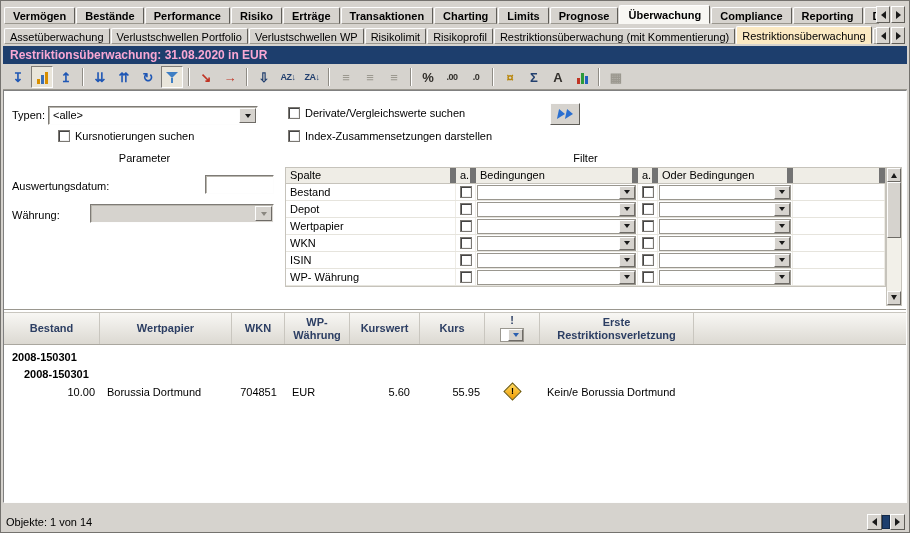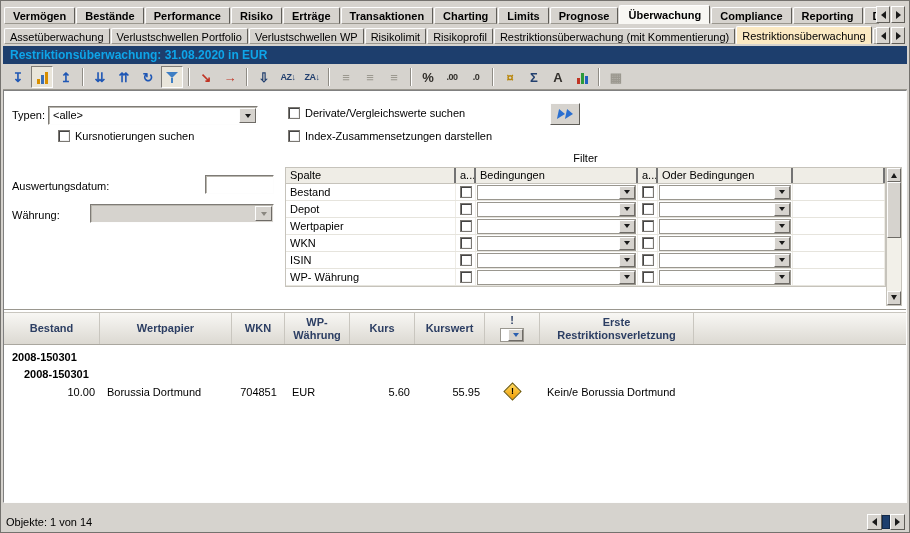--- a/index.html
+++ b/index.html
@@ -19,21 +19,21 @@
   .tabnav.r1{right:4px;top:5px}.tabnav.r2{right:4px;top:26px}
   .navbtn{width:12px;height:15px;background:#d6d3ce;border:1px solid;border-color:#fdfdfd #5f5d58 #5f5d58 #fdfdfd;
           display:flex;align-items:center;justify-content:center}
   .t-left{width:0;height:0;border:4px solid transparent;border-right:5px solid #1a1a1a;margin-left:-4px}
   .t-right{width:0;height:0;border:4px solid transparent;border-left:5px solid #1a1a1a;margin-right:-4px}
   .t-up{width:0;height:0;border:3px solid transparent;border-bottom:5px solid #1a1a1a;margin-bottom:2px}
   .t-down{width:0;height:0;border:3px solid transparent;border-top:5px solid #1a1a1a;margin-top:2px}
   .t-down.sm{border-width:3px;border-top-width:4px;margin-top:3px}
   .c-bluecaret{border-top-color:#2a5fb0}
   
-  .titlebar{position:absolute;left:2px;right:2px;top:45px;height:18px;background:#1d3e6d;color:#0ea5e9;
+  .titlebar{position:absolute;left:2px;right:2px;top:45px;height:18px;background:#1d3e6d;color:#f9a8d4;
             font-size:12px;font-weight:bold;display:flex;align-items:center;padding-left:7px;box-sizing:border-box}
   
   .toolbar{position:absolute;left:2px;right:2px;top:64px;height:25px;background:#d6d3ce;border-bottom:1px solid #9a978f;
            display:flex;align-items:center;padding:0 4px;gap:2px;box-sizing:border-box}
   .tbtn{width:20px;height:20px;flex:none;display:flex;align-items:center;justify-content:center;
         border:1px solid transparent;cursor:default}
   .tbtn.pressed{background:#e9e5da;border-color:#7e7b76 #fdfdfd #fdfdfd #7e7b76}
   .tbtn .g{font-size:13px;line-height:13px;font-style:normal;font-weight:bold}
   .c-blue{color:#1f57b5}.c-red{color:#c03424}.c-navy{color:#23406f}.c-gold{color:#b8860b}.c-dark{color:#33302c}
   .c-dis{color:#9b988f}
@@ -60,21 +60,21 @@
   .txt{position:absolute;box-sizing:border-box;background:#fff;border:1px solid;border-color:#7e7b76 #fdfdfd #fdfdfd #7e7b76;
        box-shadow:inset 1px 1px 0 #b9b6ae;font:11px "Liberation Sans",sans-serif;padding:1px 3px}
   .btn{position:absolute;box-sizing:border-box;background:#d6d3ce;border:1px solid;border-color:#fdfdfd #5f5d58 #5f5d58 #fdfdfd;
        display:flex;align-items:center;justify-content:center}
   .chev{width:0;height:0;border-top:5px solid transparent;border-bottom:5px solid transparent;border-left:7px solid #2a6fd0;
         transform:skewX(-12deg);margin-left:1px}
   .sect-h{position:absolute;text-align:center}
   
   .ftable{position:absolute;left:281px;top:76px;width:601px;box-sizing:border-box;border:1px solid #c6c3bb;background:#fff}
   .fhdr{display:flex;height:16px;background:#efede6;border-bottom:1px solid #c6c3bb;box-sizing:border-box}
-  .fhdr .fc{border-right:2px solid #737373;padding:1px 4px;box-sizing:border-box;white-space:nowrap;overflow:hidden}
+  .fhdr .fc{border-right:6px solid #737373;padding:1px 4px;box-sizing:border-box;white-space:nowrap;overflow:hidden}
   .frow{display:flex;height:17px;border-bottom:1px solid #e6e4dd;box-sizing:border-box;align-items:center}
   .frow .fc{box-sizing:border-box;height:100%;display:flex;align-items:center;border-right:1px solid #eeece6}
   .w-name{width:170px;padding-left:4px}.w-cb{width:20px;justify-content:center}.w-b1{width:162px;position:relative}
   .w-b2{width:135px;position:relative}.w-fill{flex:1;border-right:none}
   .rowcombo{position:relative;box-sizing:border-box;width:calc(100% - 2px);height:15px;margin:0 1px;background:#fff;
             border:1px solid #9a978f}
   .rowcombo .combo-btn{position:absolute;top:0;right:0;bottom:0;width:14px;background:#d6d3ce;
             border:1px solid;border-color:#fdfdfd #6e6b66 #6e6b66 #fdfdfd;display:flex;align-items:center;justify-content:center}
   .vscroll{position:absolute;left:882px;top:76px;width:16px;height:139px;background:#f2f0e9;border:1px solid #c6c3bb;box-sizing:border-box}
   .sbtn{position:absolute;left:0;right:0;height:14px;background:#d6d3ce;border:1px solid;
@@ -273,20 +273,21 @@
 
     <span class="cbrow" style="left:54px;top:39px">
       <span class="cb"></span>
       <span>Kursnotierungen suchen</span>
     </span>
     <span class="cbrow" style="left:284px;top:39px">
       <span class="cb"></span>
       <span>Index-Zusammensetzungen darstellen</span>
     </span>
 
+    <div class="sect-h" style="left:0;top:61px;width:281px">Parameter</div>
     <span class="lbl" style="left:8px;top:89px">Auswertungsdatum:</span>
     <input class="txt" style="left: 201px; top: 84px; width: 69px; height: 19px;" value="">
     <span class="lbl" style="left:8px;top:118px">Währung:</span>
     <span class="combo disabled" style="left:86px;top:113px;width:184px;height:19px">
       <span class="combo-text"></span>
       <i class="combo-btn">
           <b class="t-down sm" style="border-top-color:#8a8780"></b>
         </i>
     </span>
 
@@ -458,22 +459,22 @@
         </span>
     </div>
 
     <div class="divider"></div>
 
     <div class="rhdr">
       <div class="rhc cw0">Bestand</div>
       <div class="rhc cw1">Wertpapier</div>
       <div class="rhc cw2">WKN</div>
       <div class="rhc cw3">WP-Währung</div>
+      <div class="rhc cw5">Kurswert</div>
       <div class="rhc cw4">Kurs</div>
-      <div class="rhc cw5">Kurswert</div>
       <div class="rhc cw6 h-alert">
         <span>!</span>
         <span class="alert-combo">
           <i class="combo-btn">
               <b class="t-down sm c-bluecaret"></b>
             </i>
         </span>
       </div>
       <div class="rhc cw7">Erste Restriktionsverletzung</div>
       <div class="rhc cwf"></div>

